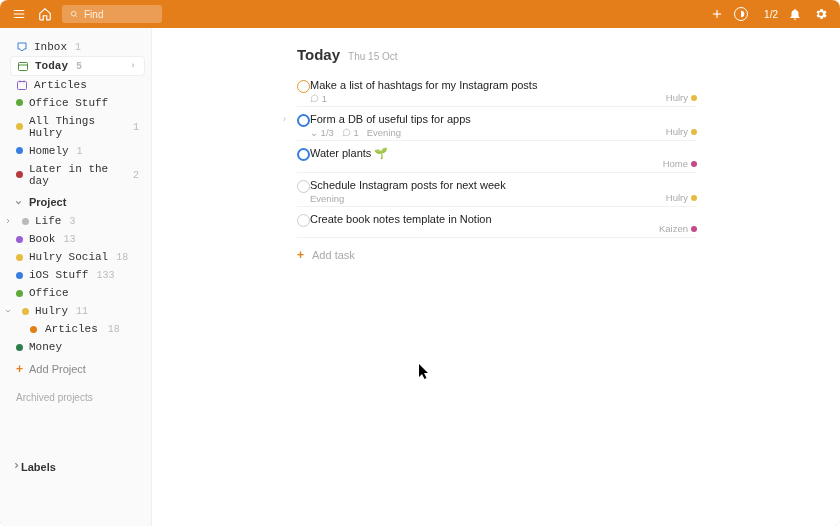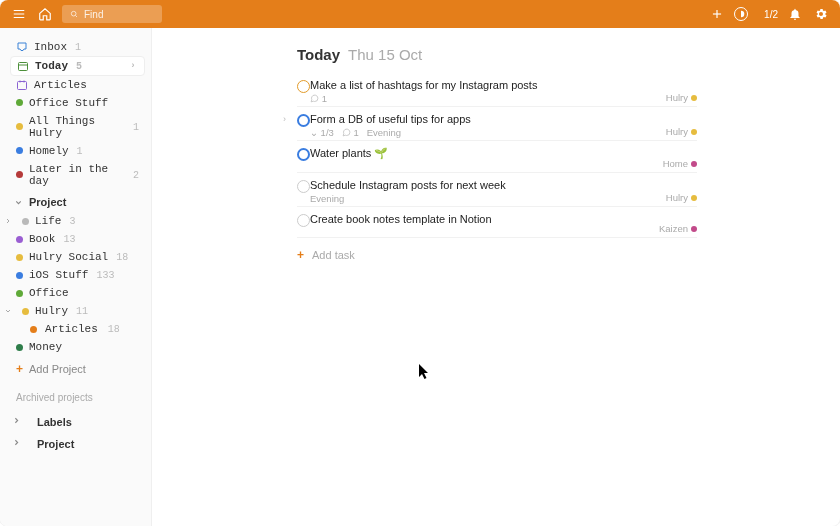--- a/index.html
+++ b/index.html
@@ -54,26 +54,26 @@
   }
   .nav-item .count, .proj-item .count { color:#bbb; font-size:10px; margin-left:2px; }
   .nav-item.active { background:#fff; border:1px solid #eee; font-weight:600; }
   .active-chevron { display:inline-flex; width:10px; justify-content:center; color:#bbb; font-size:9px; }
   .section-header { display:flex; align-items:center; gap:6px; font-size:11px; font-weight:600; color:#333; padding:6px 0 4px 4px; cursor:pointer; }
   .dot { width:7px; height:7px; border-radius:50%; display:inline-block; flex-shrink:0; }
   .proj-item.child { padding-left: 20px; gap: 8px; }
   .add-project { display:flex; align-items:center; gap:6px; color:#888; font-size:11px; padding:6px 6px; cursor:pointer; }
   .archived { color:#aaa; font-size:10px; padding:10px 6px 4px; }
   .sb-section { padding:4px 0; }
-  .sb-label { display:flex; align-items:flex-start; gap:16px; font-weight:600; font-size:11px; padding:5px 2px; cursor:pointer; }
+  .sb-label { display:flex; align-items:flex-start; gap:0; font-weight:600; font-size:11px; padding:5px 2px; cursor:pointer;margin-top:45px; }
   .main { flex:1; padding: 18px 0 0 0; overflow:auto; }
   .content { width: 400px; margin-left: 145px; }
   .page-title { display:flex; align-items:baseline; gap:8px; margin-bottom:10px; }
   .page-title h1 { font-size:15px; font-weight:700; }
-  .page-title .date { color:#aaa; font-size:15px; }
+  .page-title .date { color:#aaa; font-size:10px; }
   .task {
     display:flex; gap:0; padding:6px 0 2px 0;
     border-bottom:1px solid #f1f1f1;
     position:relative;
   }
   .task .check { width:13px; height:13px; border-radius:50%; border:1.5px solid #ccc; flex-shrink:0; margin-top:1px; }
   .task .check.orange { border-color:#e29b2a; }
   .task .check.blue { border-color:#3a7de0; border-width:2px; }
   .task .body { flex:1; }
   .task .title { font-size:11px; color:#222; }

